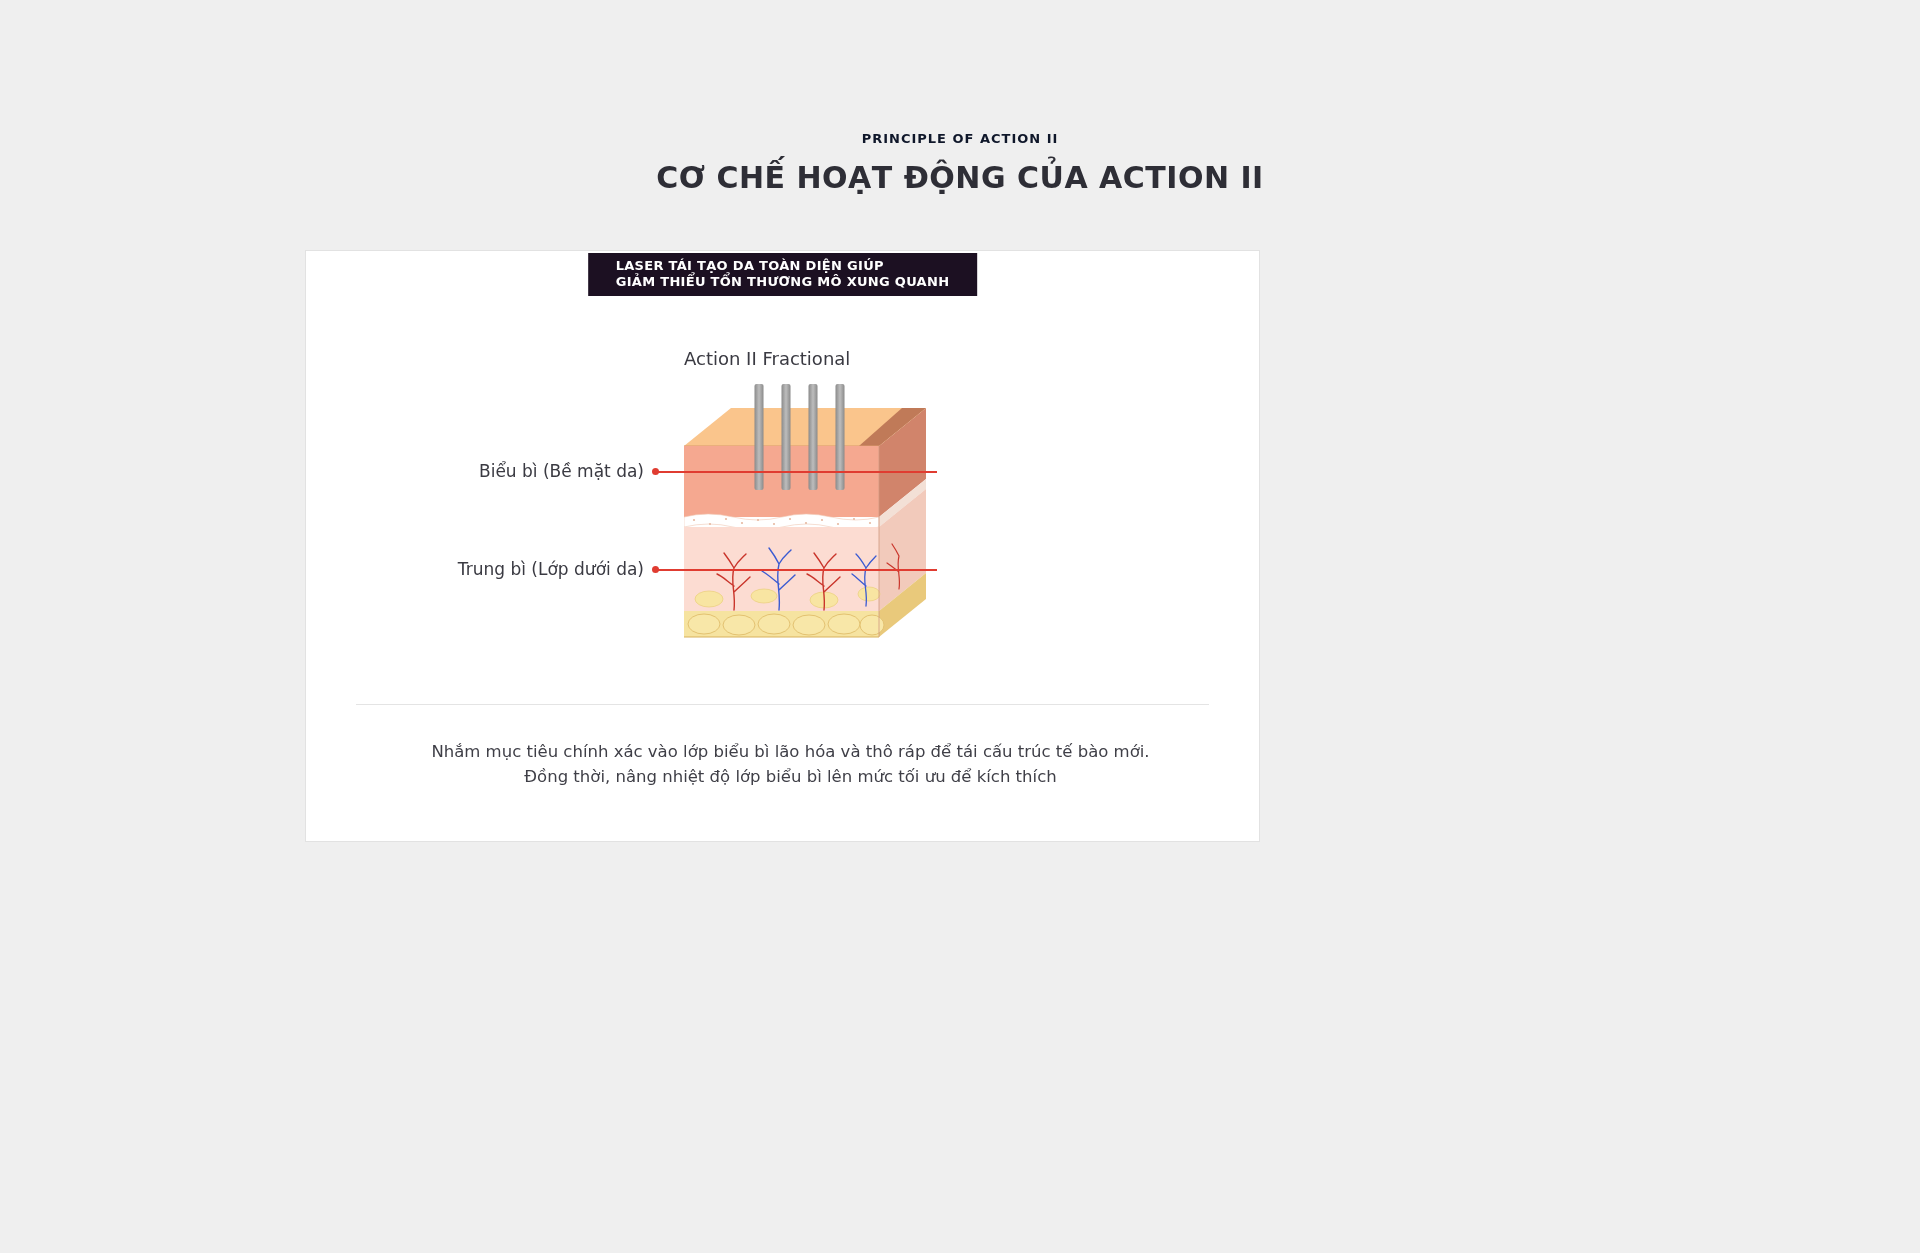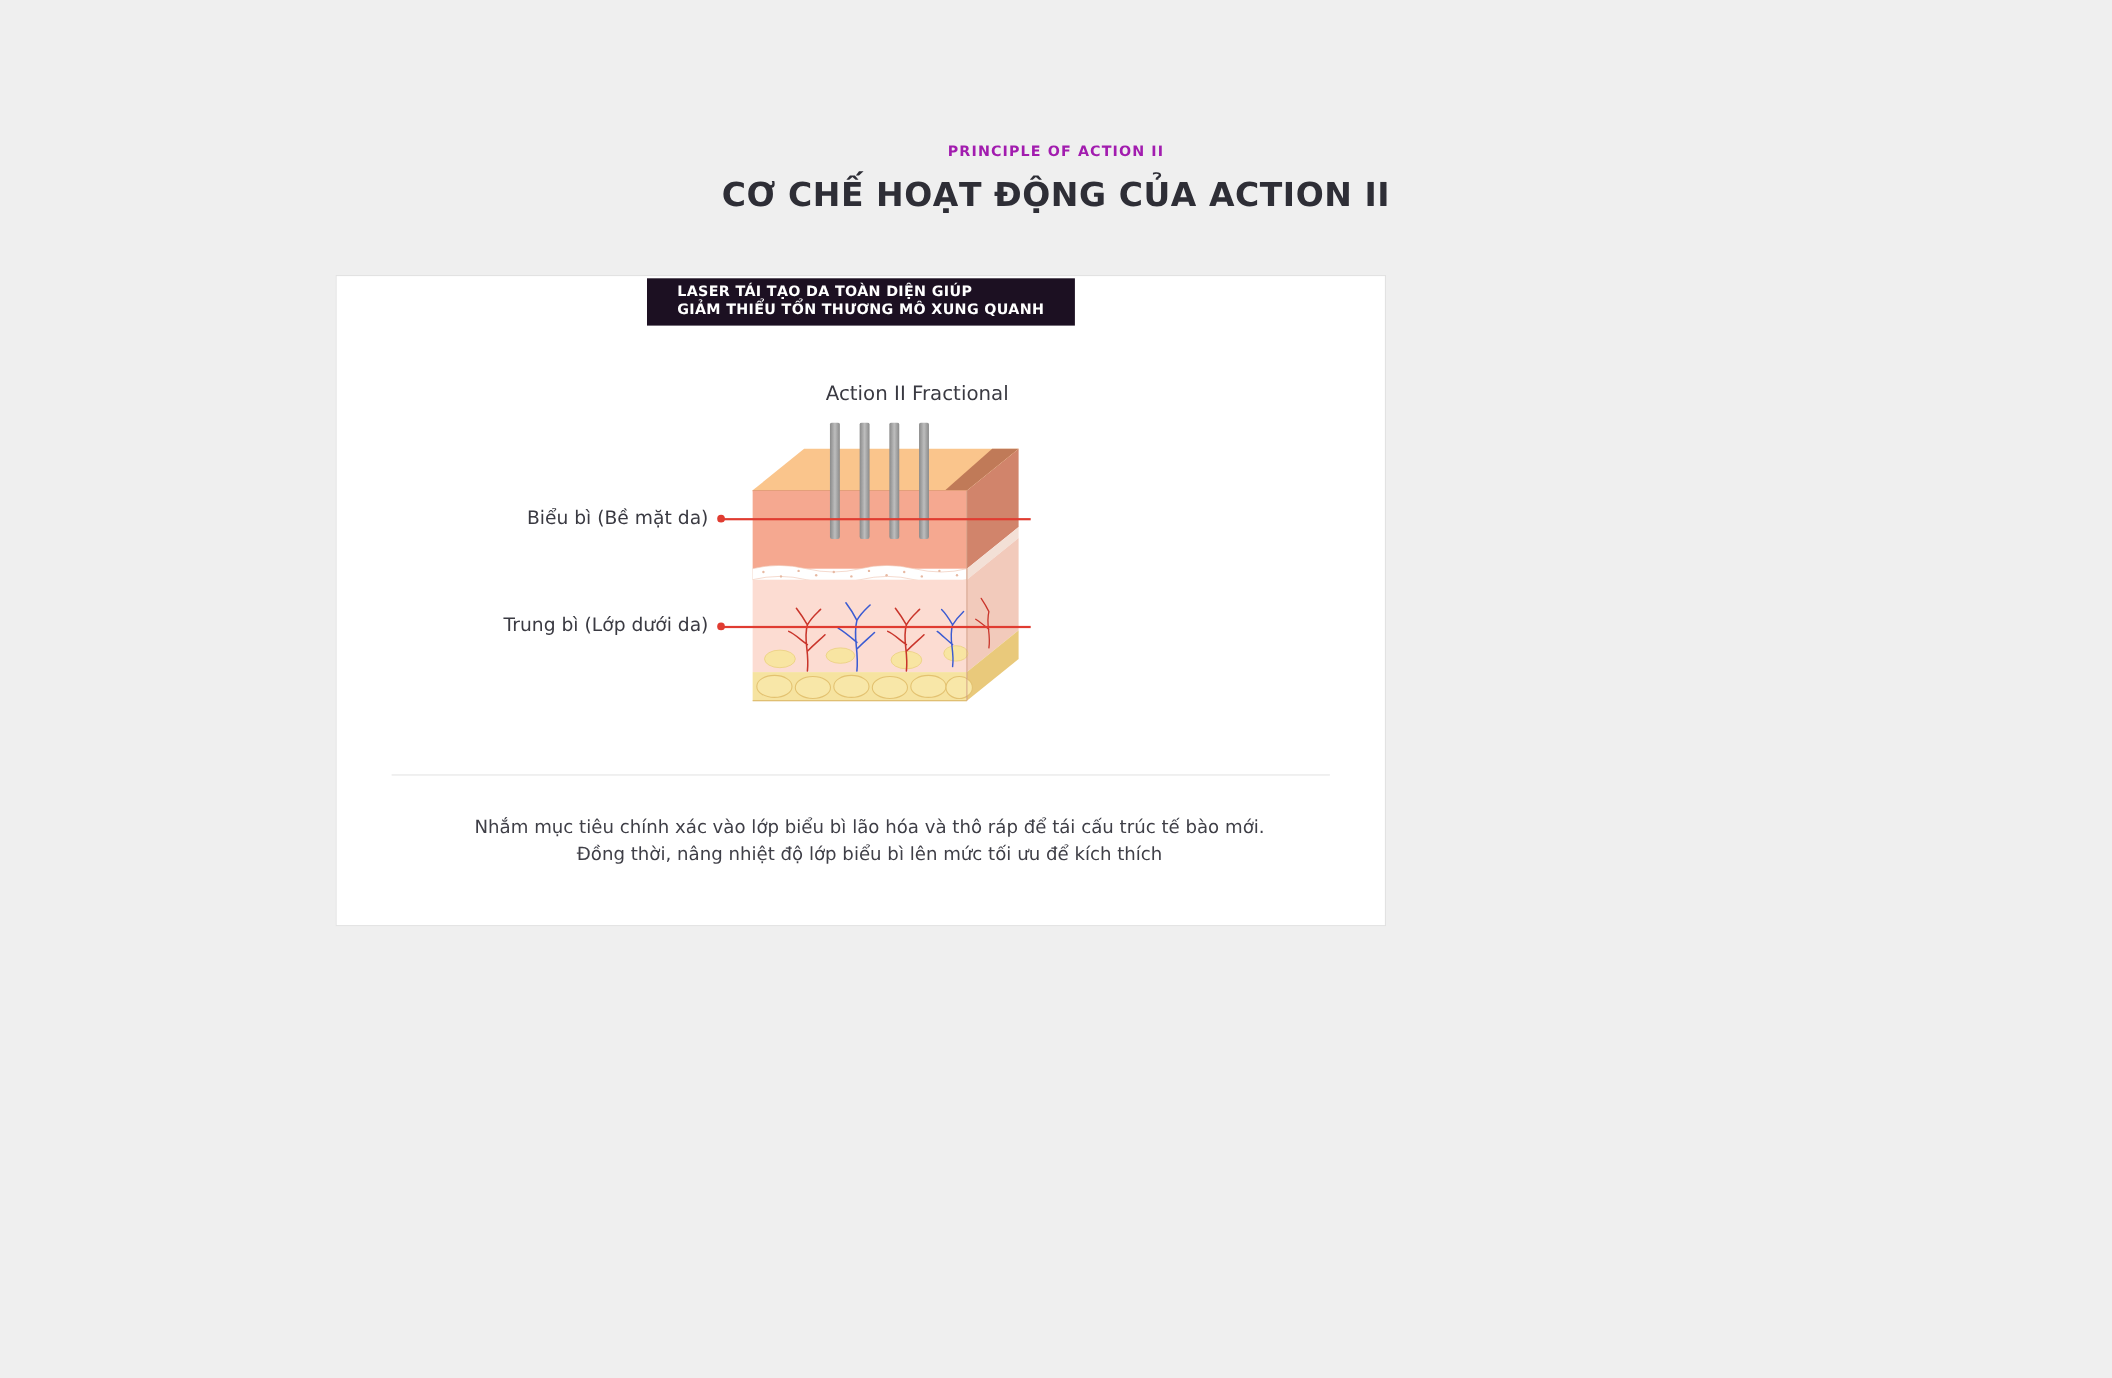--- a/index.html
+++ b/index.html
@@ -10,21 +10,21 @@
     position: relative;
     overflow: hidden;
   }
   .stage { position: absolute; inset: 0; }
 
   .eyebrow {
     position: absolute; top: 131px; left: 0; right: 0;
     text-align: center;
     font-size: 13px; font-weight: bold;
     letter-spacing: 1px;
-    color: #a21caf;
+    color: #0f172a;
   }
   .page-title {
     position: absolute; top: 160px; left: 0; right: 0;
     text-align: center;
     font-size: 30px; font-weight: bold;
     letter-spacing: 0.5px;
     color: #2e2e36;
   }
 
   .card {
@@ -42,22 +42,22 @@
     color: #ffffff;
     padding: 5px 28px 6px;
     text-align: left;
     font-size: 13px; font-weight: bold;
     line-height: 16px;
     letter-spacing: 0.3px;
     white-space: nowrap;
   }
 
   .diagram-title {
-    position: absolute; top: 97px; left: 366px; width: 245px;
-    text-align: right;
+    position: absolute; top: 97px; left: 378px; width: 245px;
+    text-align: left;
     font-size: 18px;
     color: #3a3a42;
   }
 
   .skin-svg { position: absolute; left: 378px; top: 133px; width: 245px; height: 270px; }
 
   .leader-line {
     position: absolute;
     height: 2px;
     background: #e03c31;

